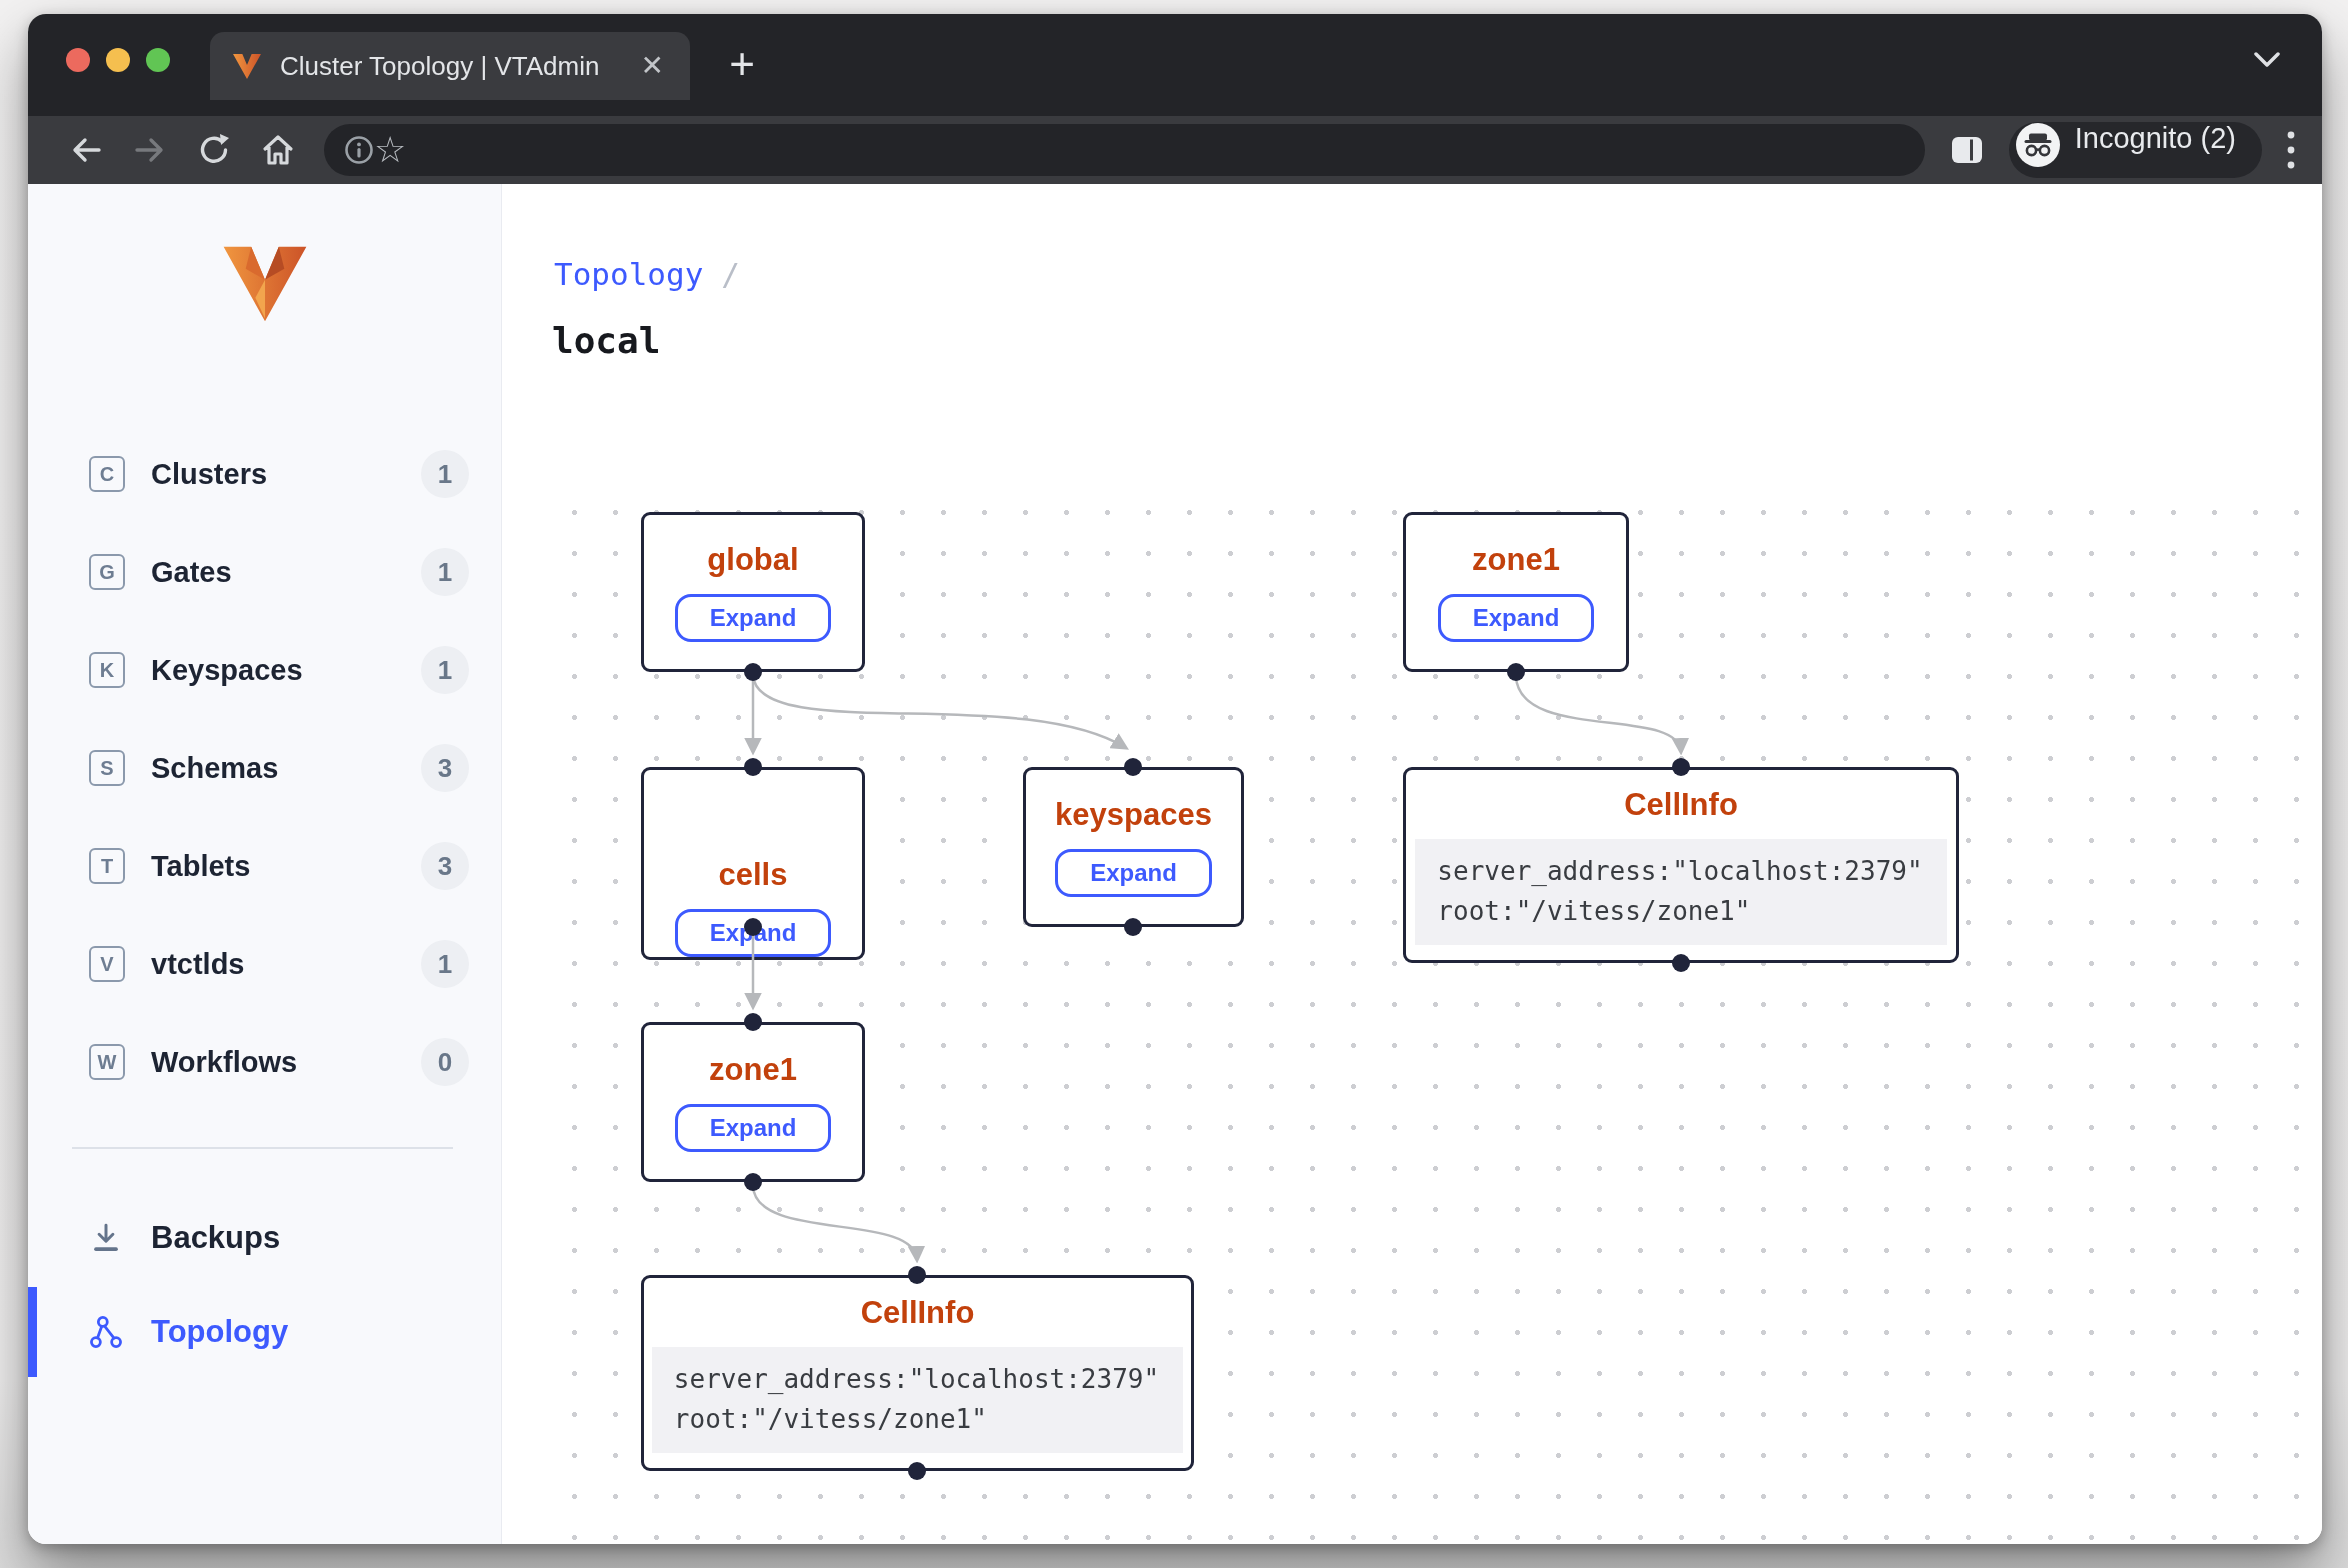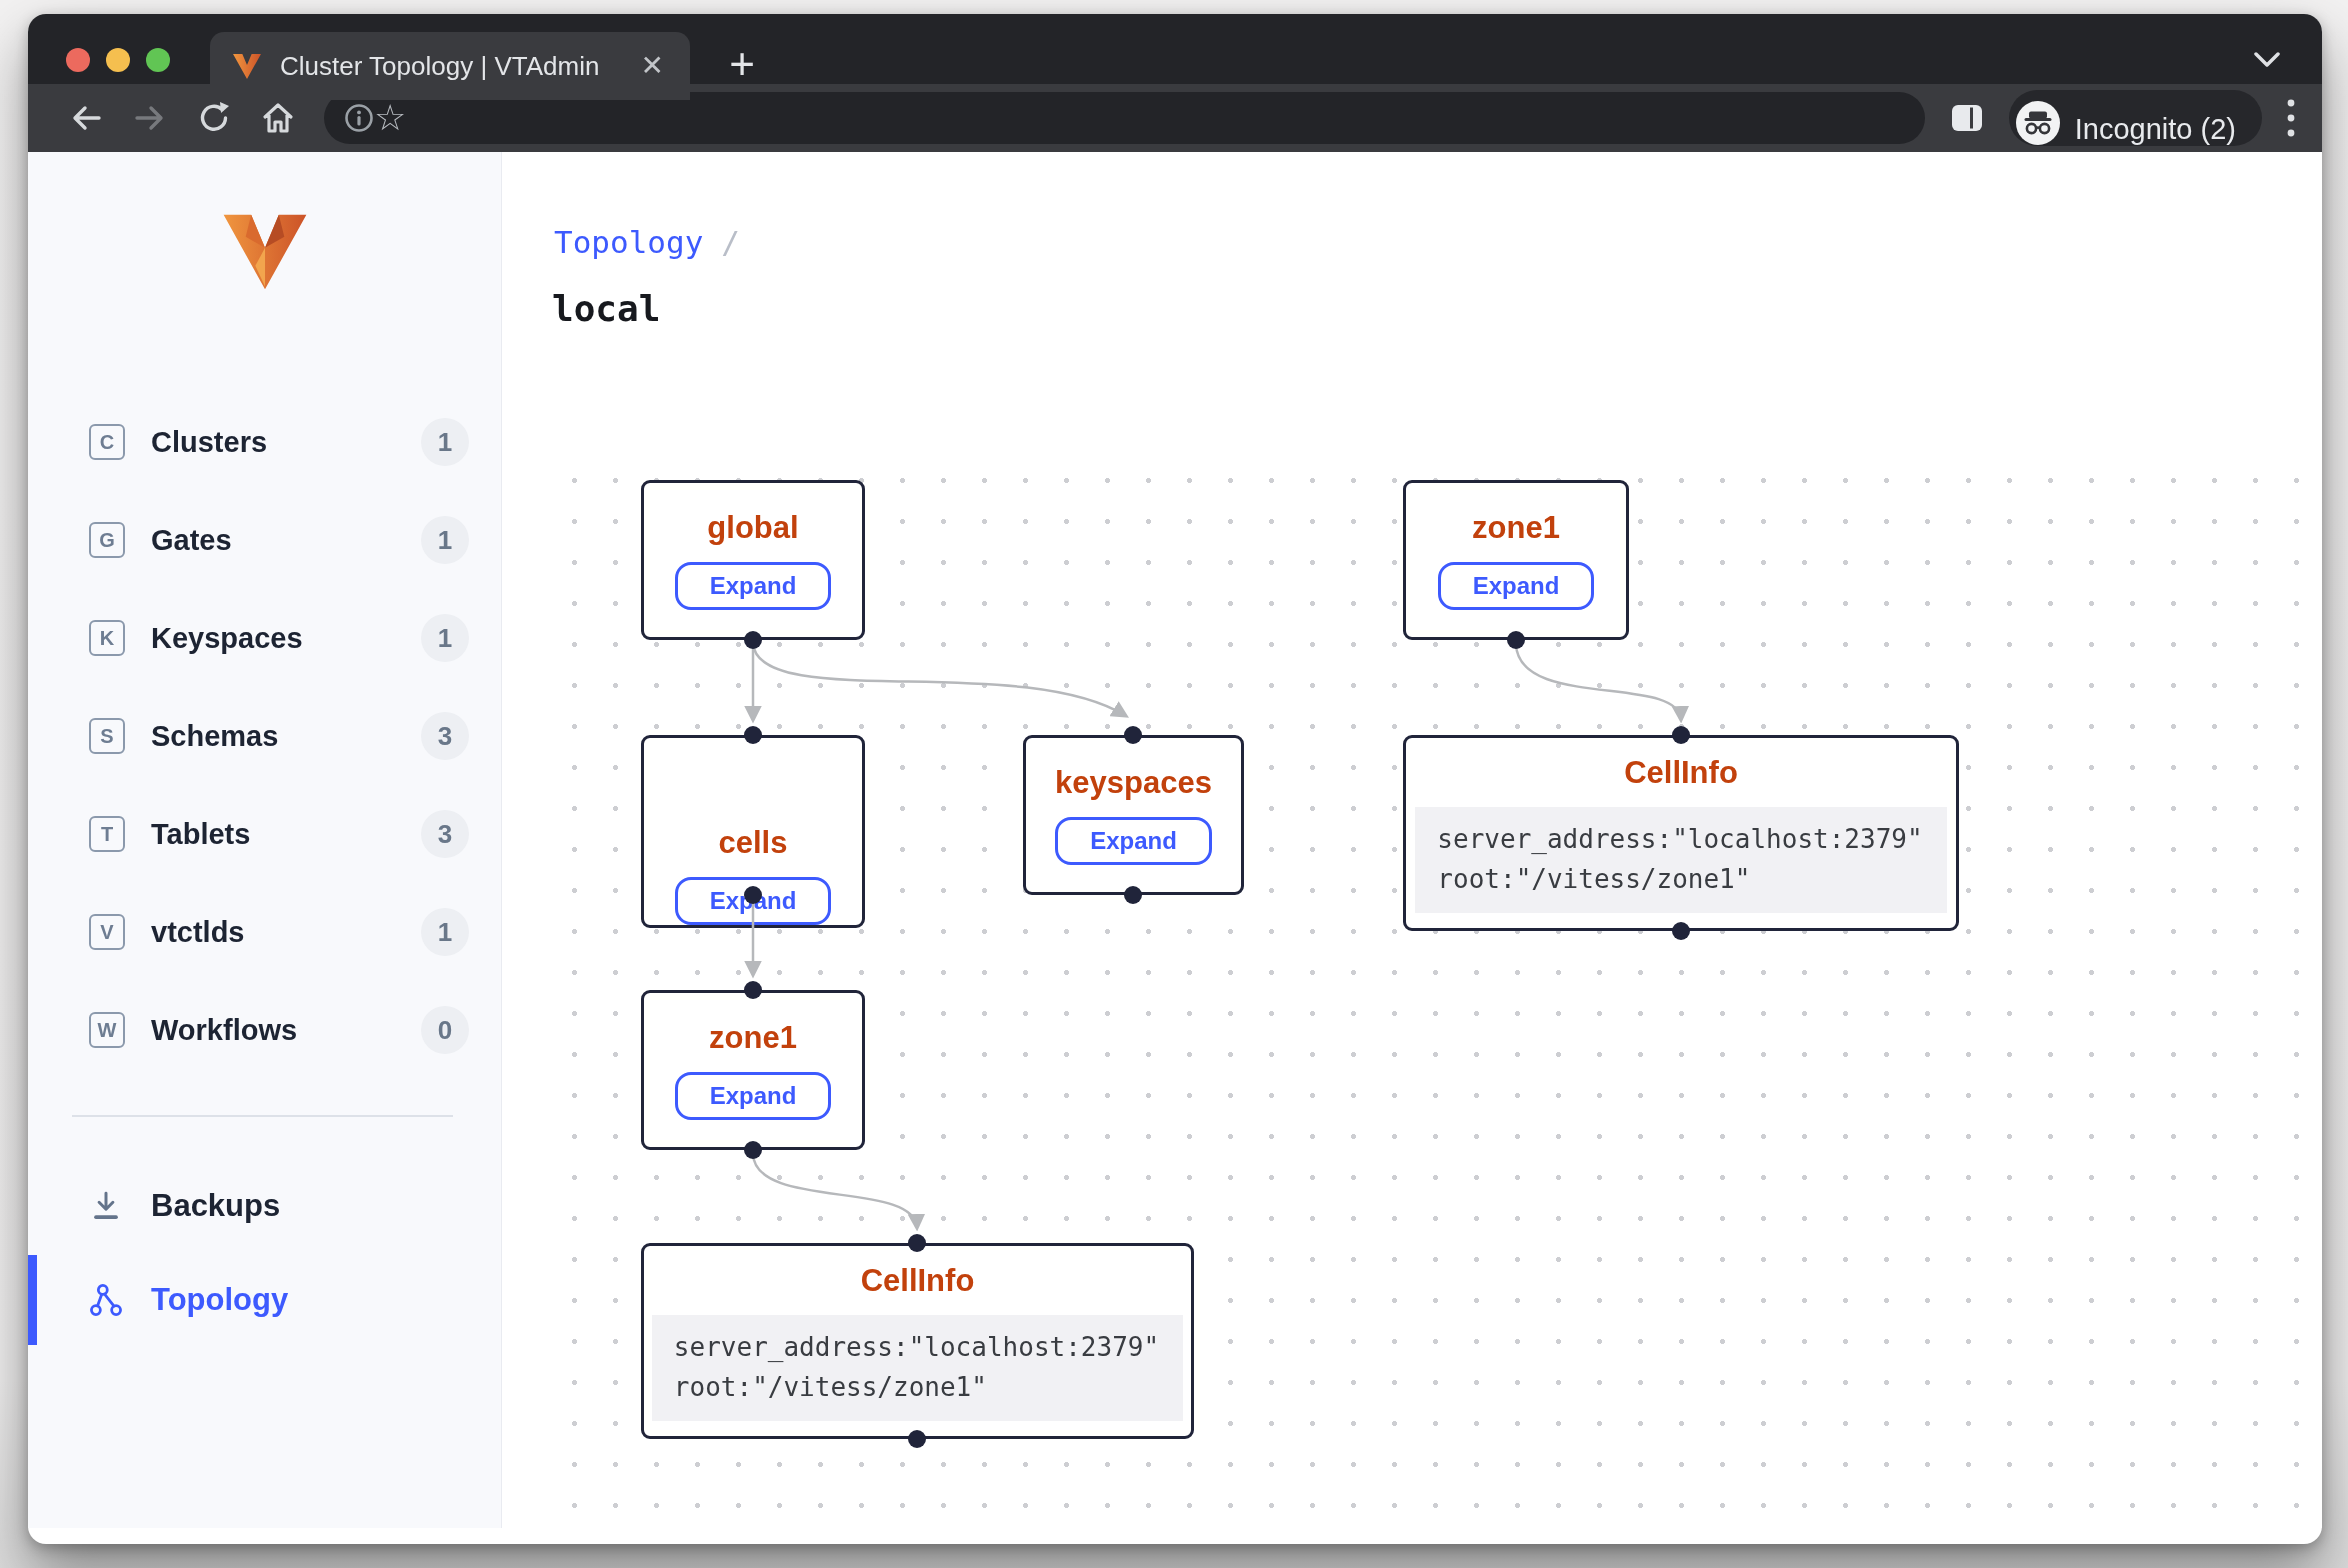--- a/index.html
+++ b/index.html
@@ -5,21 +5,21 @@
   * { margin:0; padding:0; box-sizing:border-box; }
   html,body { width:2348px; height:1568px; overflow:hidden;
     font-family:"Liberation Sans", sans-serif;
     background:linear-gradient(#f2f1f1 0%, #efeeee 88%, #dcdcdc 100%); }
 
   .window { position:absolute; left:28px; top:14px; width:2294px; height:1530px;
     border-radius:18px; overflow:hidden; background:#fff;
     box-shadow:0 30px 60px rgba(0,0,0,.40), 0 4px 14px rgba(0,0,0,.25); }
 
   
-  .tabstrip { position:relative; height:70px; background:#232428; }
+  .tabstrip { position:relative; height:102px; background:#232428; }
   .traffic { position:absolute; top:34px; left:38px; display:flex; gap:16px; }
   .light { width:24px; height:24px; border-radius:50%; }
   .tab { position:absolute; left:182px; top:18px; width:480px; height:68px;
     background:#3a3b3f; border-radius:14px 14px 0 0; display:flex; align-items:center; padding:0 22px; }
   .tab-title { color:#e3e5e8; font-size:26px; margin-left:18px; flex:1; white-space:nowrap;
     overflow:hidden; }
   .tab-close { color:#c2c5c9; font-size:28px; line-height:1; padding:4px; }
   .newtab { position:absolute; left:686px; top:24px; width:56px; height:56px; color:#e3e5e8;
     font-size:44px; line-height:52px; text-align:center; font-weight:300; }
   .tab-search { position:absolute; right:42px; top:38px; }
@@ -27,21 +27,21 @@
   
   .toolbar { height:68px; background:#3a3b3f; display:flex; align-items:center; padding:0 26px; }
   .navbtn { width:64px; height:56px; display:flex; align-items:center; justify-content:center; }
   .omnibox { flex:1; height:52px; background:#232428; border-radius:26px; margin:0 16px 0 14px;
     display:flex; align-items:center; padding:0 18px 0 20px; }
   .url { font-size:29px; margin-left:14px; flex:1; white-space:nowrap; overflow:hidden; }
   .url .host { color:#e8eaed; font-weight:bold; }
   .url .rest { color:#9aa0a6; }
   .star { font-size:36px; color:#b6babf; line-height:1; }
   .panel-icon { margin:0 26px 0 10px; }
-  .incog { height:56px; background:#26272b; border-radius:28px; display:flex; align-items:flex-end;
+  .incog { height:56px; background:#26272b; border-radius:28px; display:flex; align-items:flex-start;
     padding:0 26px 0 6px; }
   .incog-label { color:#e8eaed; font-size:29px; margin-left:14px; }
   .kebab { margin-left:24px; }
 
   
   .content { display:flex; height:1376px; }
   .sidebar { position:relative; width:474px; background:#f8f9fc; border-right:1px solid #e9ebf1;
     flex-shrink:0; }
   .logo { margin:60px auto 0; width:90px; height:80px; display:block; }
   .nav { margin-top:101px; }

